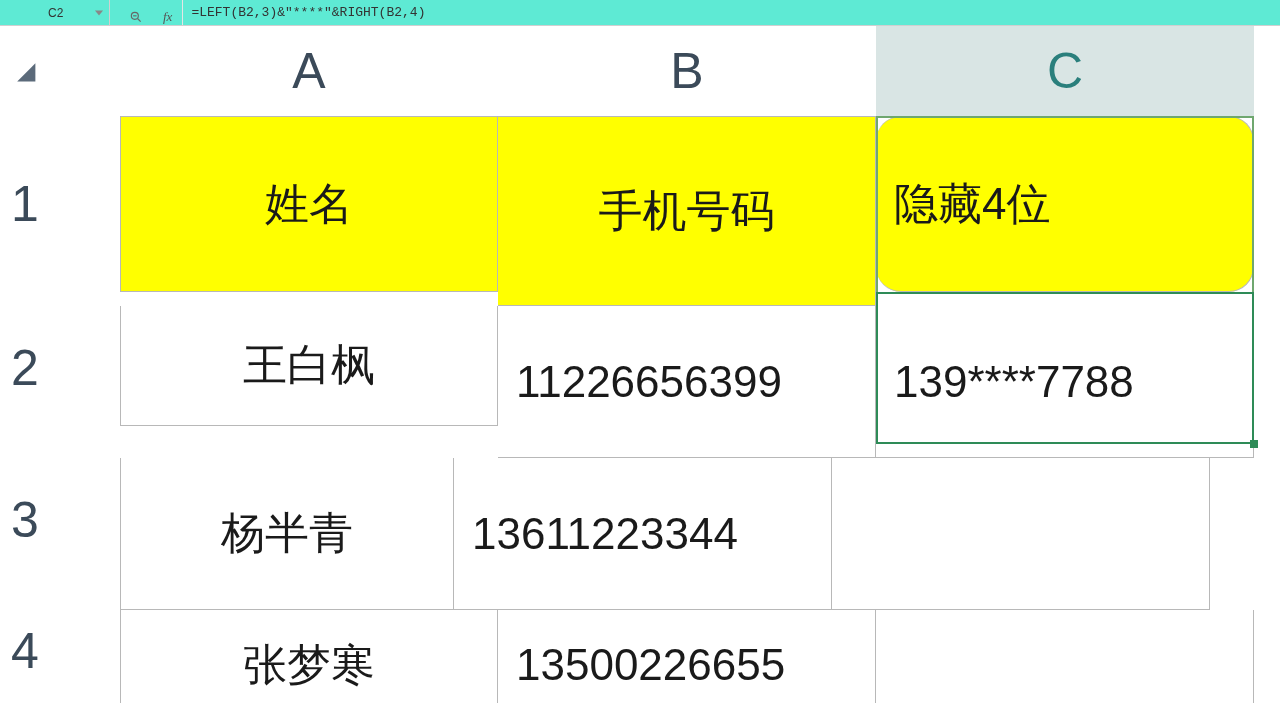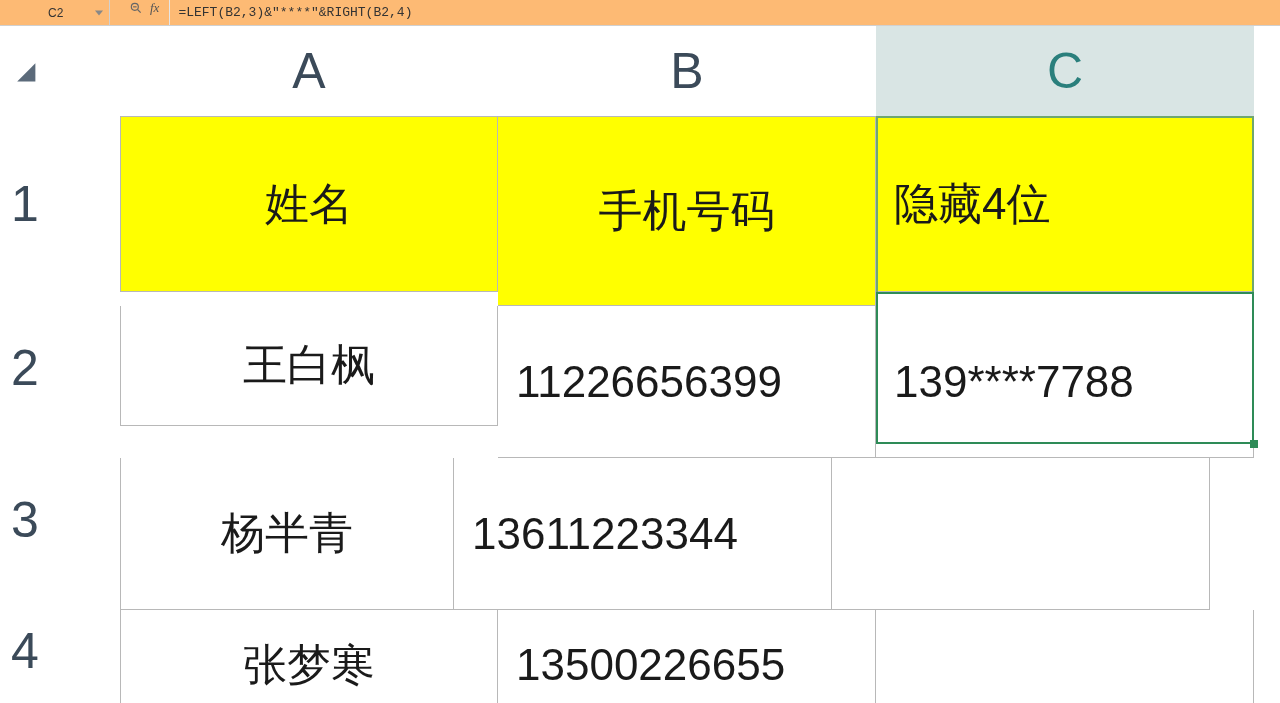--- a/index.html
+++ b/index.html
@@ -10,21 +10,21 @@
       height: 703px;
       overflow: hidden;
       position: relative;
     }
     
     .formula-bar {
       height: 26px;
       border-bottom: 1px solid #d0d0d0;
       display: flex;
       align-items: center;
-      background: #fdba74;
+      background: #5eead4;
       font-size: 13px;
       color: #333;
     }
     .name-box {
       width: 110px;
       height: 100%;
       border-right: 1px solid #d0d0d0;
       display: flex;
       align-items: center;
       padding-left: 48px;
@@ -38,22 +38,22 @@
       right: 6px;
       top: 50%;
       transform: translateY(-50%);
       width: 0; height: 0;
       border-left: 4px solid transparent;
       border-right: 4px solid transparent;
       border-top: 5px solid #888;
     }
     .fx-tools {
       display:flex;
-      align-items:flex-start;
-      gap: 6px;
+      align-items:flex-end;
+      gap: 19px;
       padding: 0 10px 0 18px;
       border-right: 1px solid #e5e5e5;
       height:100%;
     }
     .tool-icon { width:16px; height:16px; display:flex; align-items:center; justify-content:center; color:#666; }
     .fx-label { font-style: italic; font-family: "Times New Roman", serif; font-size:13px; color:#555; }
     .formula-input {
       flex:1;
       height:100%;
       border:none;
@@ -110,21 +110,21 @@
       padding: 8px 18px;
       font-size:44px;
       color:#1a1a1a;
       background:#fff;
       overflow:hidden;
       white-space:nowrap;
     }
     .cell.first-col { border-left:1px solid #b8b8b8; }
     .row.first-row .cell { border-top:1px solid #b8b8b8; }
     .hdr { background:#ffff00; justify-content:center; }
-    .hdr.left-align { justify-content:flex-start; }
+    .hdr.left-align { justify-content:flex-start;border-radius:25px; }
     .center { justify-content:center; }
     
     .active-cell-outline {
       position:absolute;
       border:2px solid #2e8b57;
       pointer-events:none;
       z-index:5;
     }
     .active-col-outline {
       position:absolute;

